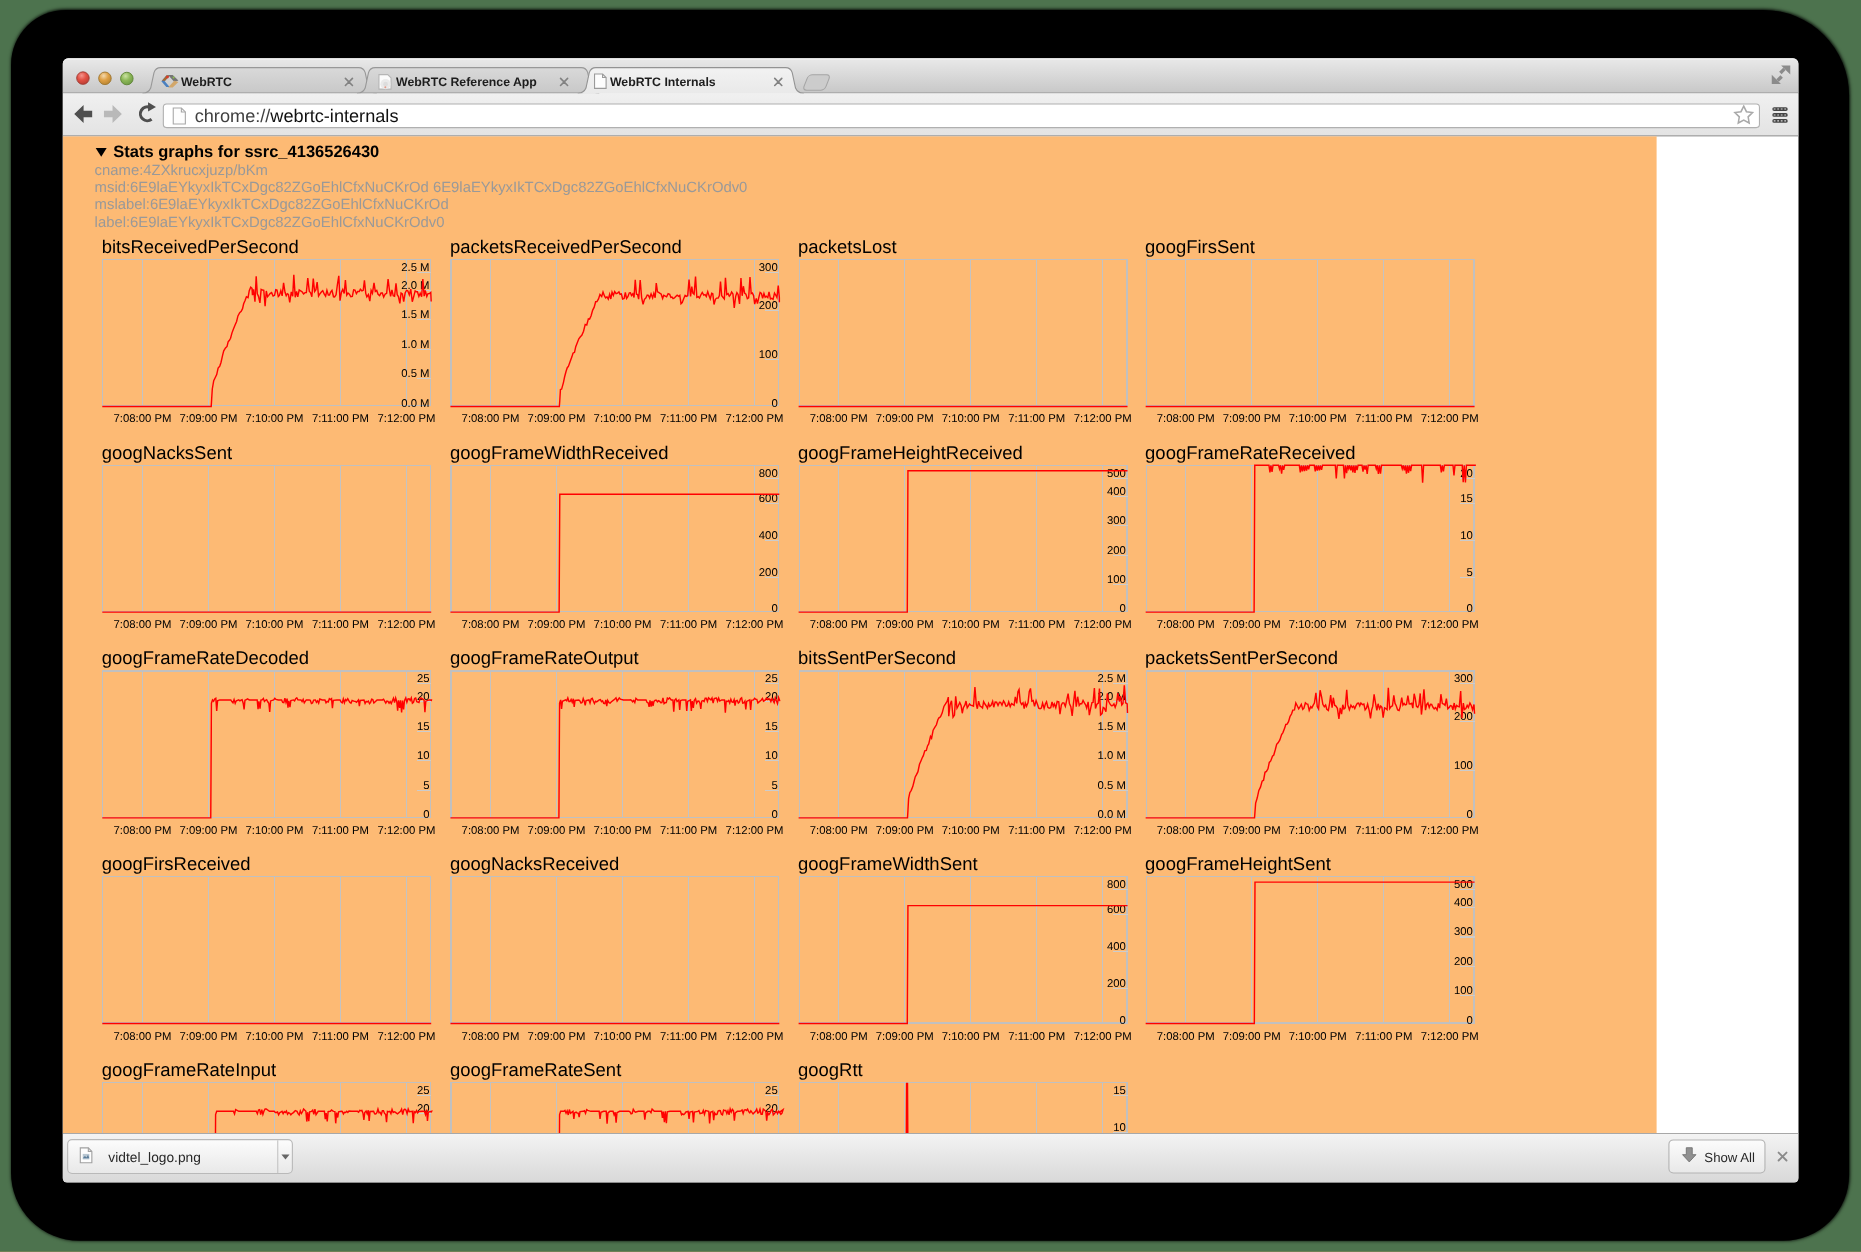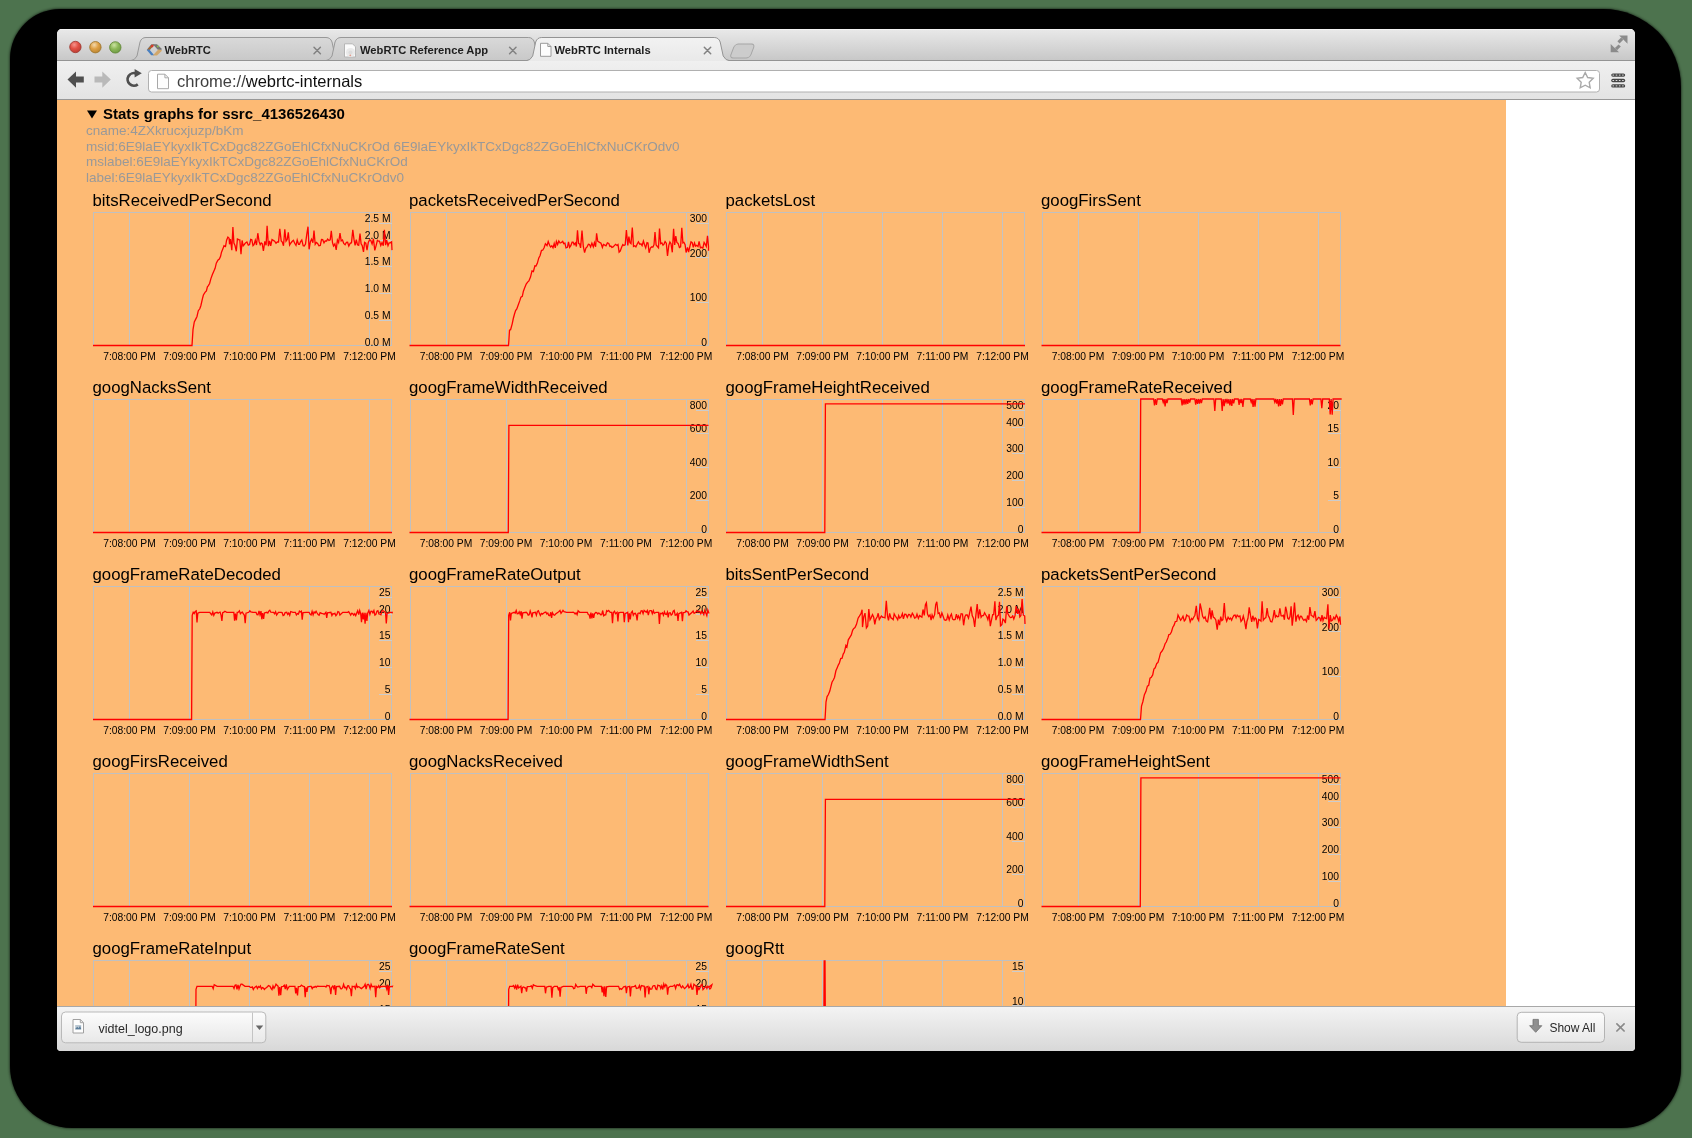--- a/index.html
+++ b/index.html
@@ -1,16 +1,16 @@
 <!DOCTYPE html>
 <html><head><meta charset="utf-8"><style>
 *{margin:0;padding:0;box-sizing:border-box}
 body{width:1692px;height:1138px;background:#4d734e;overflow:hidden;position:relative;font-family:"Liberation Sans",sans-serif}
 #shadow{position:absolute;left:10px;top:9px;width:1671px;height:1119px;background:#000;border-radius:50px 78px 60px 62px;box-shadow:0 0 3px 0 rgba(0,0,0,0.9)}
-#win{position:absolute;left:57px;top:29px;width:1578px;height:1021.5px;border-radius:5px 5px 4px 4px;overflow:hidden;background:#fff}
+#win{position:absolute;left:57px;top:53px;width:1578px;height:1021.5px;border-radius:5px 5px 4px 4px;overflow:hidden;background:#fff}
 #tbar{position:absolute;left:0;top:32px;width:1578px;height:39px;border-bottom:1px solid #989898}
 #content{position:absolute;left:0;top:71px;width:1449px;height:906px;background:#fdba74;overflow:hidden}
 text{font-family:"Liberation Sans",sans-serif}
 .ct{font-size:16.8px;fill:#000}
 .cl{font-size:10.3px;fill:#000}
 .hdr{font-size:15px;font-weight:bold;fill:#000}
 .meta{font-size:13.5px;fill:#999}
 .tabt{font-size:11.2px;font-weight:bold;fill:#1d1d1d}
 .url{font-size:16.5px}
 .dlt{font-size:12.5px;fill:#282828}

